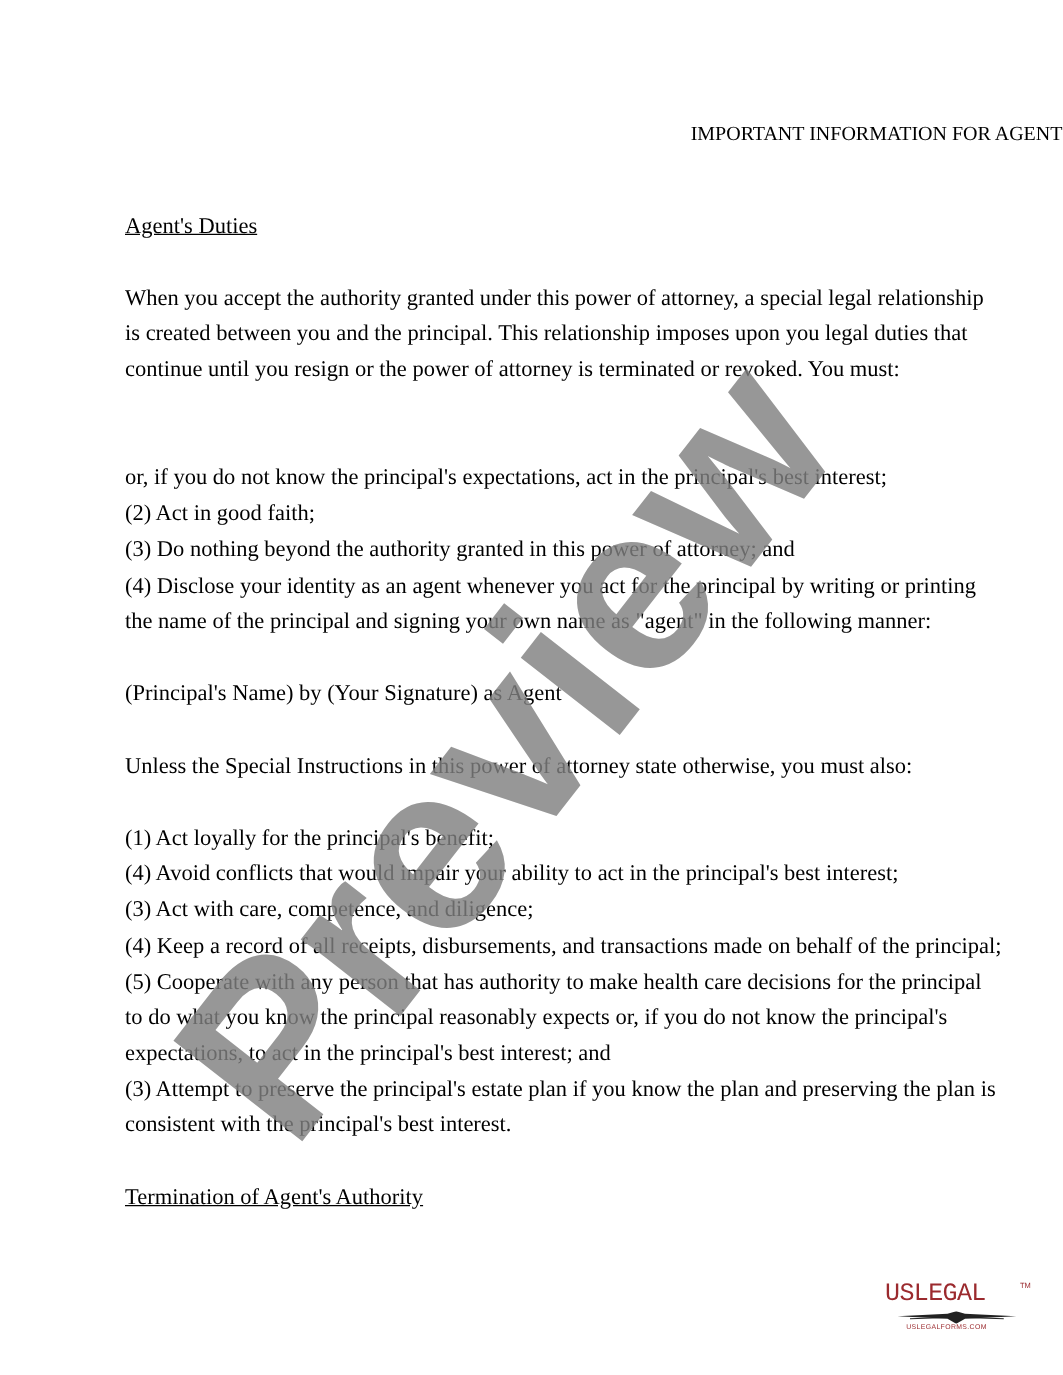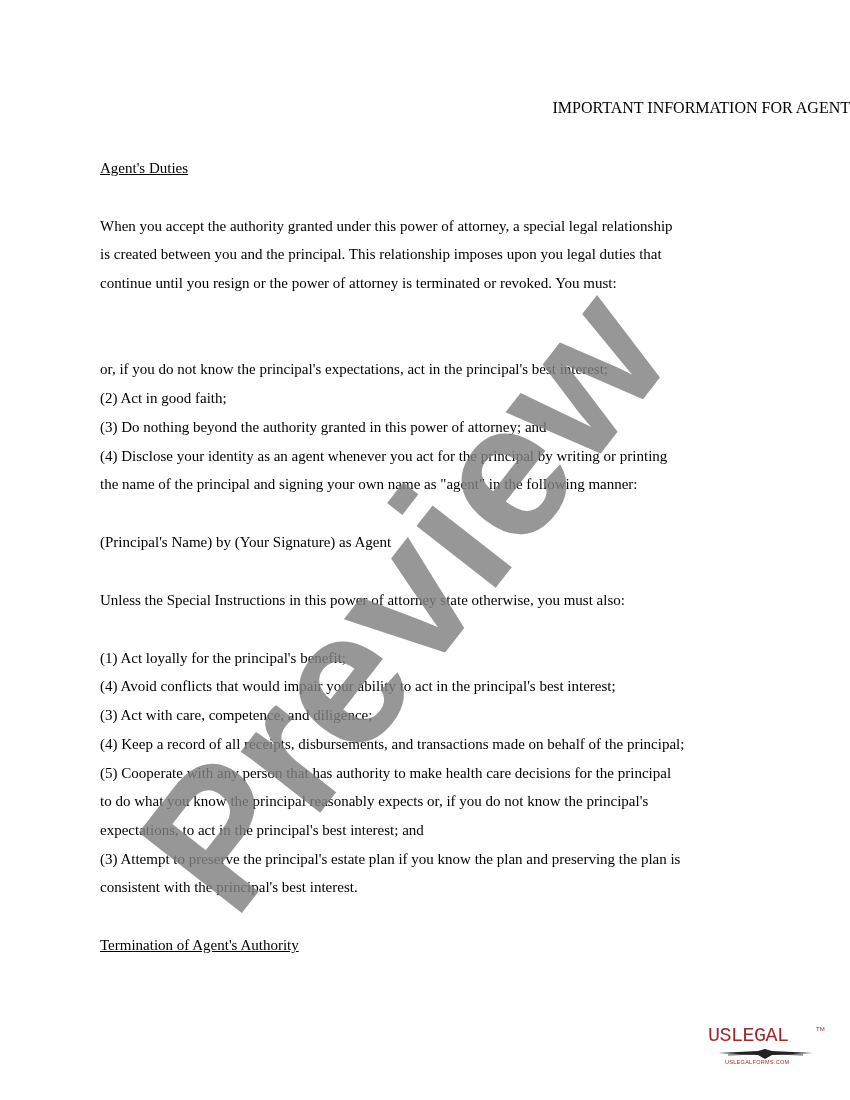--- a/index.html
+++ b/index.html
@@ -1,19 +1,19 @@
 <!DOCTYPE html>
 <html><head>
 <meta charset="utf-8">
 <style>
   html, body { margin: 0; padding: 0; background: #ffffff; }
   body { width: 850px; height: 1100px; position: relative; overflow: hidden; font-family: "Liberation Serif", serif; color: #000; }
   .page { position: absolute; left: 0; top: 0; width: 850px; height: 1100px; }
   .title { position: absolute; top: 99px; left: 0; width: 850px; text-align: right; font-size: 16px; }
-  .line { position: absolute; left: 100px; font-size: 15px; white-space: nowrap; line-height: 20px; }
+  .line { position: absolute; left: 100px; font-size: 18px; white-space: nowrap; line-height: 20px; margin-top: 12px; }
   .u { text-decoration: underline; }
   .watermark { position: absolute; left: 60px; top: 240px; width: 750px; height: 720px; pointer-events: none; }
   .logo { position: absolute; left: 708px; top: 1024px; width: 115px; height: 45px; }
   .logo-text { position: absolute; left: 0; top: 0; font-family: Liberation Mono, monospace; font-size: 20px; color: #9b2a2e; letter-spacing: -0.5px; }
   .logo-tm { position: absolute; left: 108px; top: 2px; font-size: 6px; color: #9b2a2e; font-family: "Liberation Sans", sans-serif; }
   .logo-url { position: absolute; left: 17px; top: 35px; font-size: 5.5px; color: #9b2a2e; font-family: "Liberation Sans", sans-serif; letter-spacing: 0.3px; }
   .logo-eagle { position: absolute; left: 10px; top: 25px; }
 </style>
 </head>
 <body>

